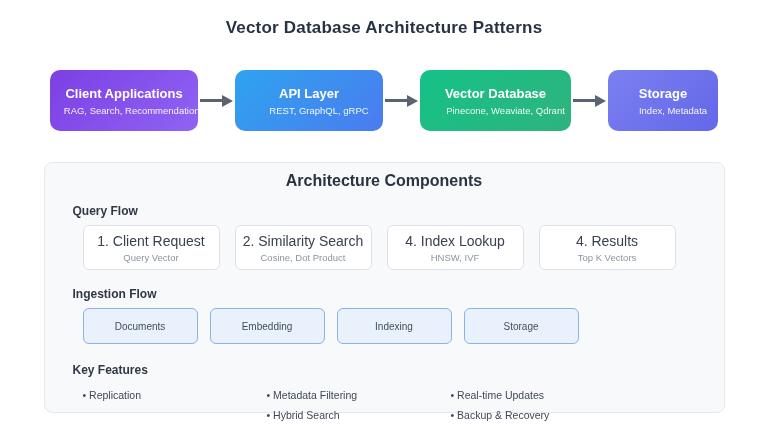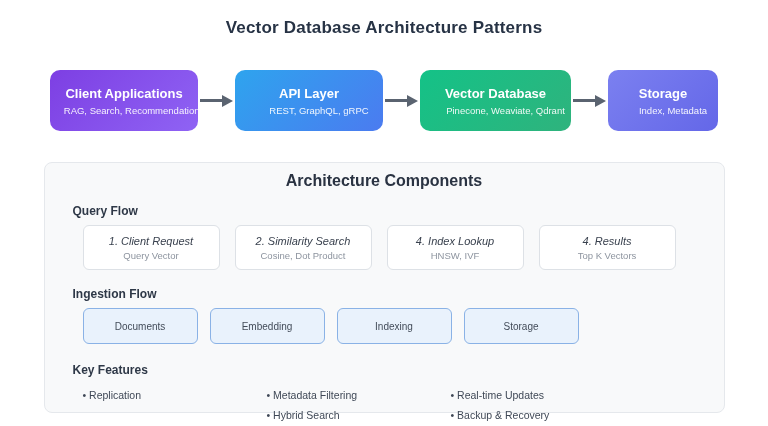--- a/index.html
+++ b/index.html
@@ -118,24 +118,23 @@
     background: #ffffff;
     border: 1px solid #dde1e6;
     border-radius: 6px;
     display: flex;
     flex-direction: column;
     align-items: center;
     justify-content: center;
     gap: 3px;
   }
   .query-step-title {
-    font-size: 11px;
+    font-size: 14px;
     color: #39414e;
     white-space: nowrap;
-    font-style: italic;
   }
   .query-step-subtitle {
     font-size: 9.5px;
     color: #8d949f;
     white-space: nowrap;
   }
 
   .ingest-row {
     margin: 7px 0 0 10px;
     display: flex;

